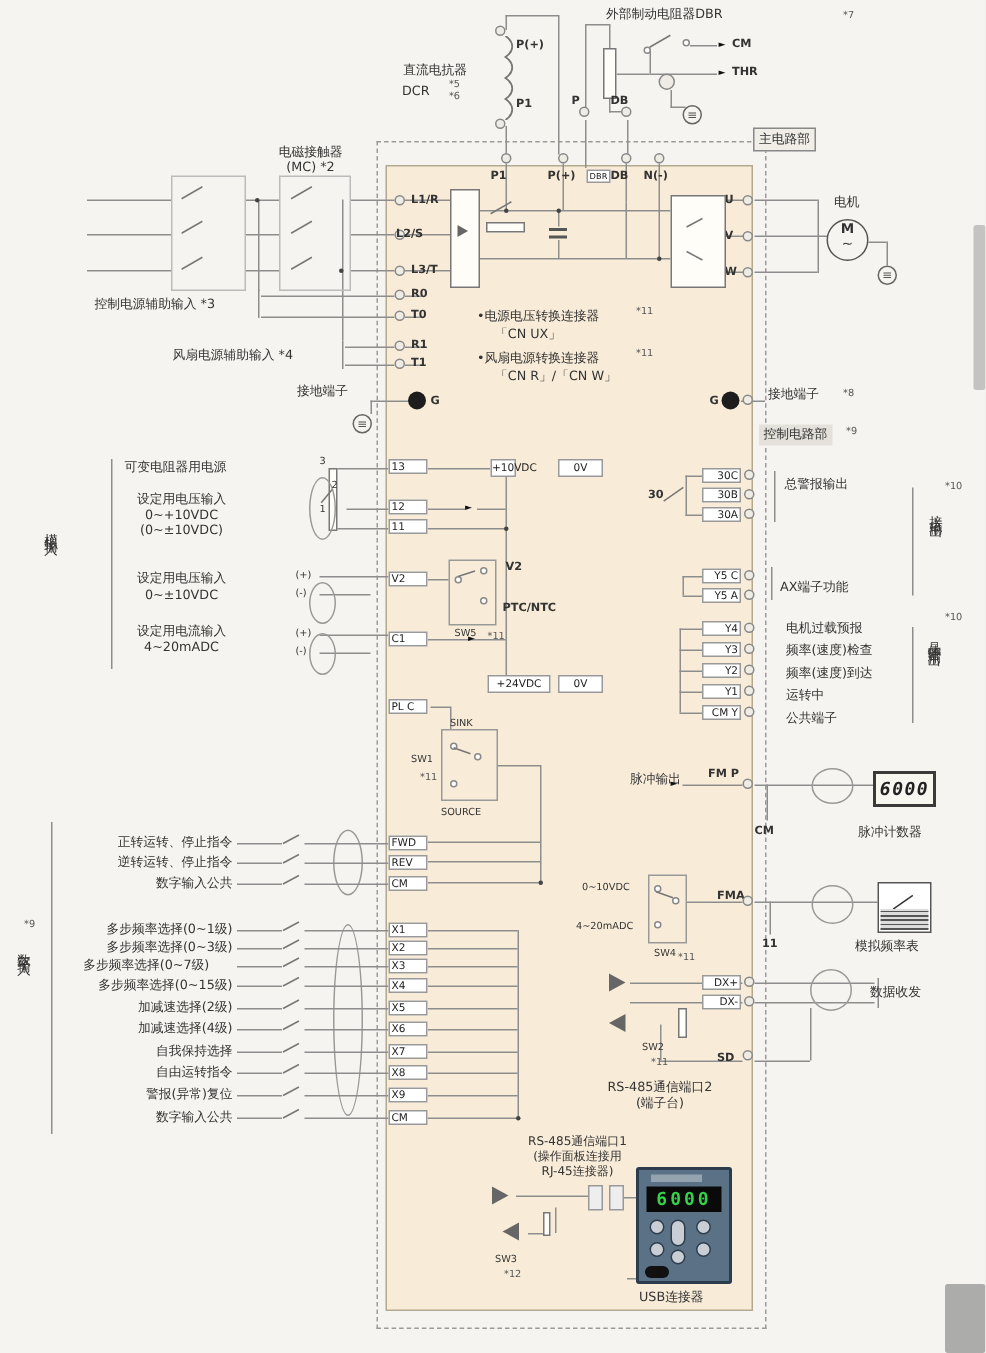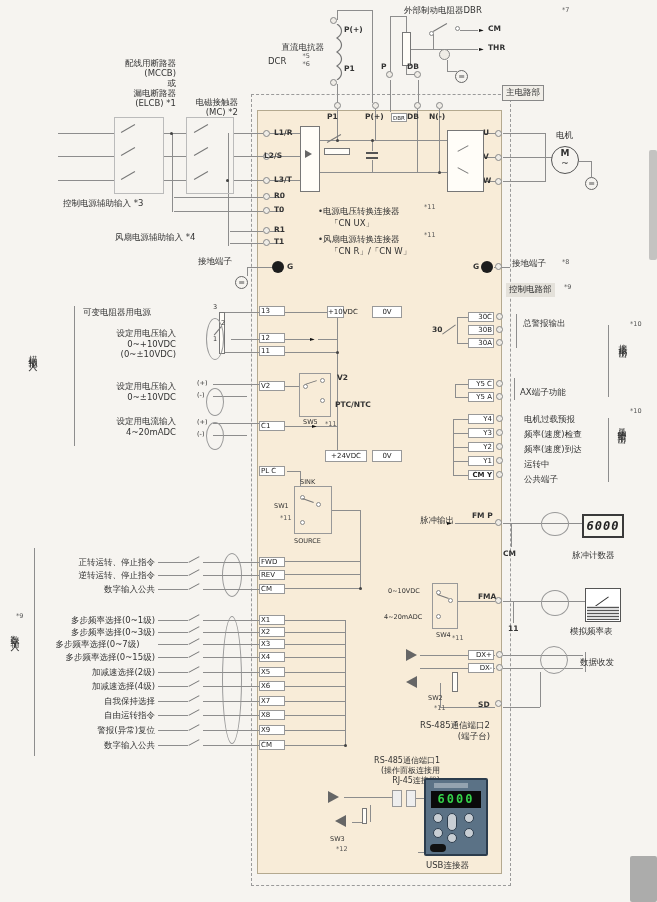--- a/index.html
+++ b/index.html
@@ -1,20 +1,20 @@
 <!DOCTYPE html>
 <html><head>
 <meta charset="utf-8">
 <style>
   body{margin:0;background:#e8e6e2;font-family:"DejaVu Sans",sans-serif}
   #diagram{position:relative;width:657px;height:902px;background:#f6f4f0;overflow:hidden;color:#333}
   .h,.v{position:absolute;background:#8d8d8d}
   .h{height:1px}.v{width:1px}
   .t{position:absolute;font-size:8.5px;line-height:1.25;white-space:nowrap;color:#333}
-  .ml{white-space:pre-line;text-align:right}
+  .ml{white-space:pre-line;text-align:center}
   .xs{position:absolute;font-size:6.5px;color:#333}
   .note{position:absolute;font-size:6.5px;color:#555}
   .vt{position:absolute;writing-mode:vertical-rl;letter-spacing:2px;font-size:9px;color:#333}
   .c{position:absolute;width:7px;height:7px;border:1px solid #888;border-radius:50%;background:#efece6;box-sizing:border-box}
   .c5{position:absolute;width:5px;height:5px;border:1px solid #888;border-radius:50%;background:#fff;box-sizing:border-box}
   .g{position:absolute;width:12px;height:12px;border-radius:50%;background:#1d1d1d}
   .dot{position:absolute;width:3px;height:3px;border-radius:50%;background:#444}
   .tb,.tbr{position:absolute;box-sizing:border-box;background:#fff;border:1px solid #999;font-size:7px;line-height:8px;height:10px;padding:0 1px;color:#222;white-space:nowrap}
   .tb{width:26px}.tbr{width:26px;text-align:right}
   .tl{position:absolute;font-size:7.5px;font-weight:bold;white-space:nowrap;color:#333}
@@ -234,25 +234,20 @@
   <div class="boxlbl" style="left:502px;top:85px">主电路部</div>
 
   <div class="swb" style="left:114px;top:117px;width:50px;height:77px;border-color:#bbb"></div>
   <div class="swb" style="left:186px;top:117px;width:48px;height:77px;border-color:#bbb"></div>
   <i class="sl2" style="left:120px;top:128px"></i>
     <i class="sl2" style="left:120px;top:151px"></i>
     <i class="sl2" style="left:120px;top:175px"></i>
   <i class="sl2" style="left:193px;top:128px"></i>
     <i class="sl2" style="left:193px;top:151px"></i>
     <i class="sl2" style="left:193px;top:175px"></i>
-  <span class="t ml" style="left:92px;top:58px;width:84px;line-height:1.18">配线用断路器
-(MCCB)
-或
-漏电断路器
-(ELCB) *1</span>
   <span class="t ml" style="left:176px;top:97px;width:62px;line-height:1.18">电磁接触器
 (MC) *2</span>
   <span class="t" style="left:63px;top:198px">控制电源辅助输入 *3</span>
   <span class="t" style="left:115px;top:232px">风扇电源辅助输入 *4</span>
   <span class="t" style="left:198px;top:256px">接地端子</span>
   <div class="gnd" style="left:235px;top:276px"></div>
 
   <span class="vt" style="left:26px;top:348px">模拟输入</span>
   <i class="v" style="left:74px;top:306px;height:140px"></i>
   <span class="t" style="left:83px;top:307px">可变电阻器用电源</span>
@@ -639,21 +634,21 @@
         <b class="tbr" style="left:0;top:0;font-weight:normal">Y2</b>
         <i class="c" style="left:28px;top:1px"></i>
       </div>
 
       <div style="position: absolute; left: 468px; top: 456px;">
         <b class="tbr" style="left:0;top:0;font-weight:normal">Y1</b>
         <i class="c" style="left:28px;top:1px"></i>
       </div>
 
       <div style="position: absolute; left: 468px; top: 470px;">
-        <b class="tbr" style="left:0;top:0;font-weight:bold">CM Y</b>
+        <b class="tbr" style="left:0;top:0;font-weight:normal">CM Y</b>
         <i class="c" style="left:28px;top:1px"></i>
       </div>
     </div>
   <div>
 
   <span class="t" style="left: 524px; top: 414px;">电机过载预报</span>
       <span class="t" style="left: 524px; top: 429px;">频率(速度)检查</span>
       <span class="t" style="left: 524px; top: 444px;">频率(速度)到达</span>
       <span class="t" style="left: 524px; top: 459px;">运转中</span>
       <span class="t" style="left: 524px; top: 474px;">公共端子</span>

